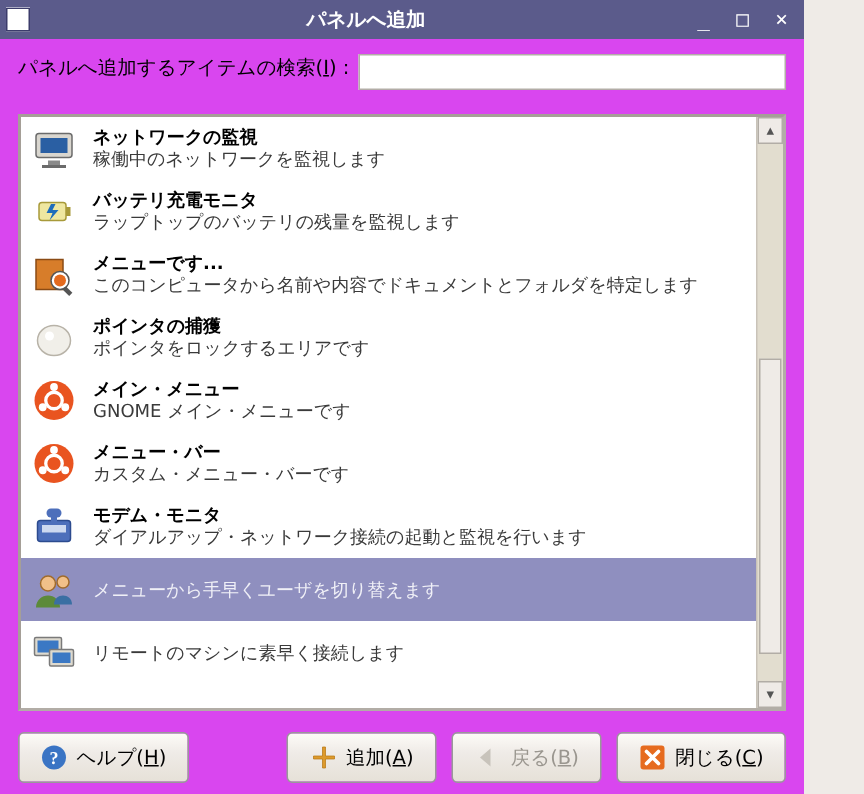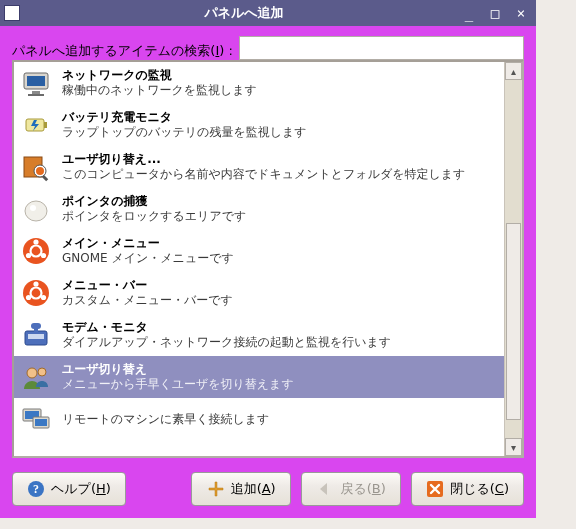--- a/index.html
+++ b/index.html
@@ -48,22 +48,22 @@
   color: #fff;
   cursor: pointer;
   font-family: monospace;
   font-size: 14px;
 }
 .body {
   padding: 10px 12px 12px 12px;
 }
 .search-row {
   display: flex;
-  align-items: flex-end;
-  margin-bottom: 0;
+  align-items: flex-start;
+  margin-bottom: 16px;
 }
 .search-label {
   margin-right: 6px;
 }
 .search-input {
   flex: 1;
   height: 24px;
   box-sizing: border-box;
   border: 1px solid #b2ada6;
   background: #fff;
@@ -230,21 +230,21 @@
             </div>
           </div>
           <div class="item">
             <div class="icon"><svg viewBox="0 0 32 32">
                 <rect x="4" y="6" width="18" height="20" fill="#d77d2a" stroke="#8a4b14"></rect>
                 <circle cx="20" cy="20" r="6" fill="#fff" stroke="#555"></circle>
                 <circle cx="20" cy="20" r="4" fill="#e46a1e"></circle>
                 <rect x="24" y="24" width="6" height="3" transform="rotate(45 24 24)" fill="#555"></rect>
               </svg></div>
             <div class="text">
-              <div class="title-line">ユーザ切り替え...</div>
+              <div class="title-line">メニューです...</div>
               <div class="desc-line">このコンピュータから名前や内容でドキュメントとフォルダを特定します</div>
             </div>
           </div>
           <div class="item">
             <div class="icon"><svg viewBox="0 0 32 32">
                 <ellipse cx="16" cy="18" rx="11" ry="10" fill="#f1efe9" stroke="#b8b3a8"></ellipse>
                 <ellipse cx="13" cy="15" rx="3" ry="3" fill="#fff"></ellipse>
               </svg></div>
             <div class="text">
               <div class="title-line">ポインタの捕獲</div>
@@ -290,21 +290,20 @@
             </div>
           </div>
           <div class="item selected">
             <div class="icon"><svg viewBox="0 0 32 32">
                 <circle cx="12" cy="12" r="5" fill="#f1c089" stroke="#a06b2c"></circle>
                 <path d="M4 28c0-5 4-8 8-8s8 3 8 8z" fill="#5c8a3a"></path>
                 <circle cx="22" cy="11" r="4" fill="#f1c089" stroke="#a06b2c"></circle>
                 <path d="M16 26c0-4 3-6 6-6s6 2 6 6z" fill="#3a6fa3"></path>
               </svg></div>
             <div class="text">
-              <div class="title-line">ユーザ切り替え</div>
               <div class="desc-line">メニューから手早くユーザを切り替えます</div>
             </div>
           </div>
           <div class="item">
             <div class="icon"><svg viewBox="0 0 32 32">
                 <rect x="3" y="6" width="18" height="12" rx="1" fill="#dedacf" stroke="#7a7a7a"></rect>
                 <rect x="5" y="8" width="14" height="8" fill="#3b78c4"></rect>
                 <rect x="13" y="14" width="16" height="11" rx="1" fill="#dedacf" stroke="#7a7a7a"></rect>
                 <rect x="15" y="16" width="12" height="7" fill="#3b78c4"></rect>
               </svg></div>

